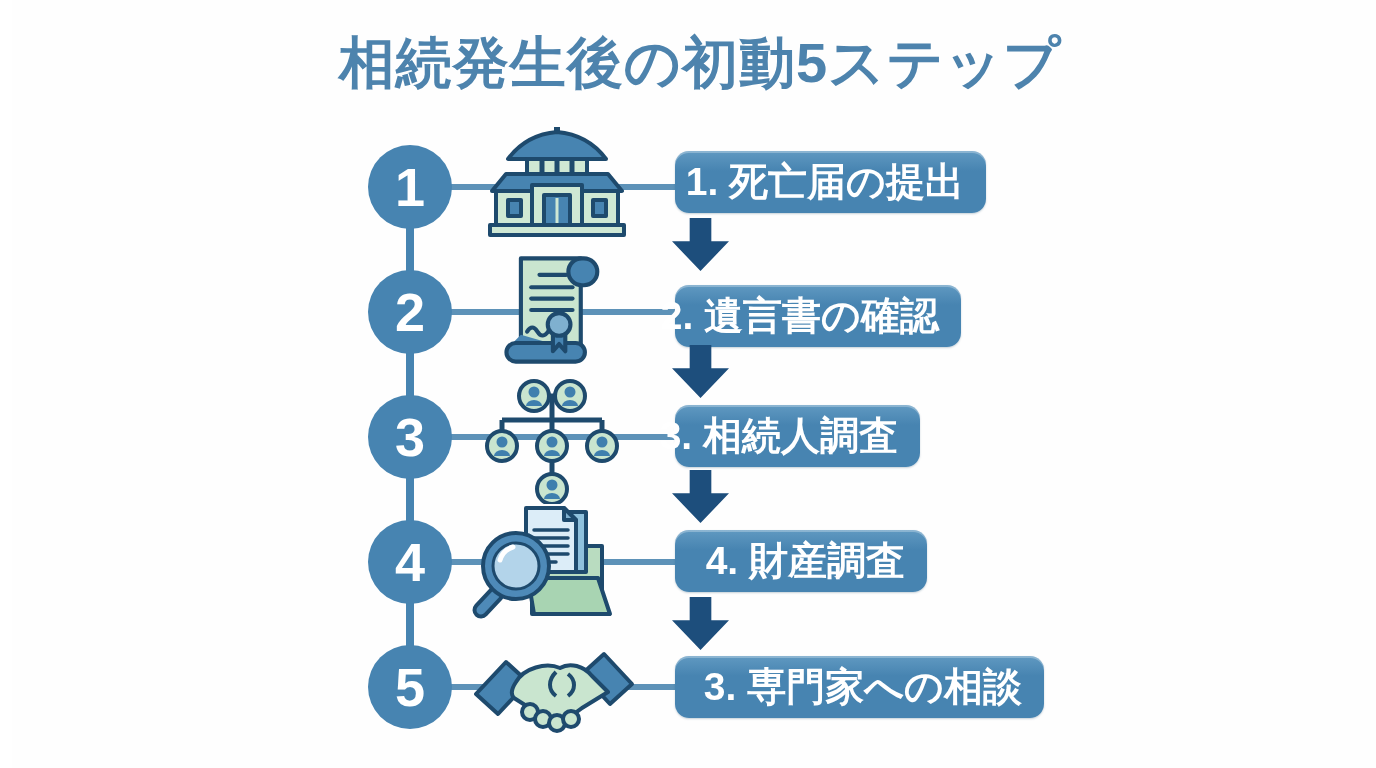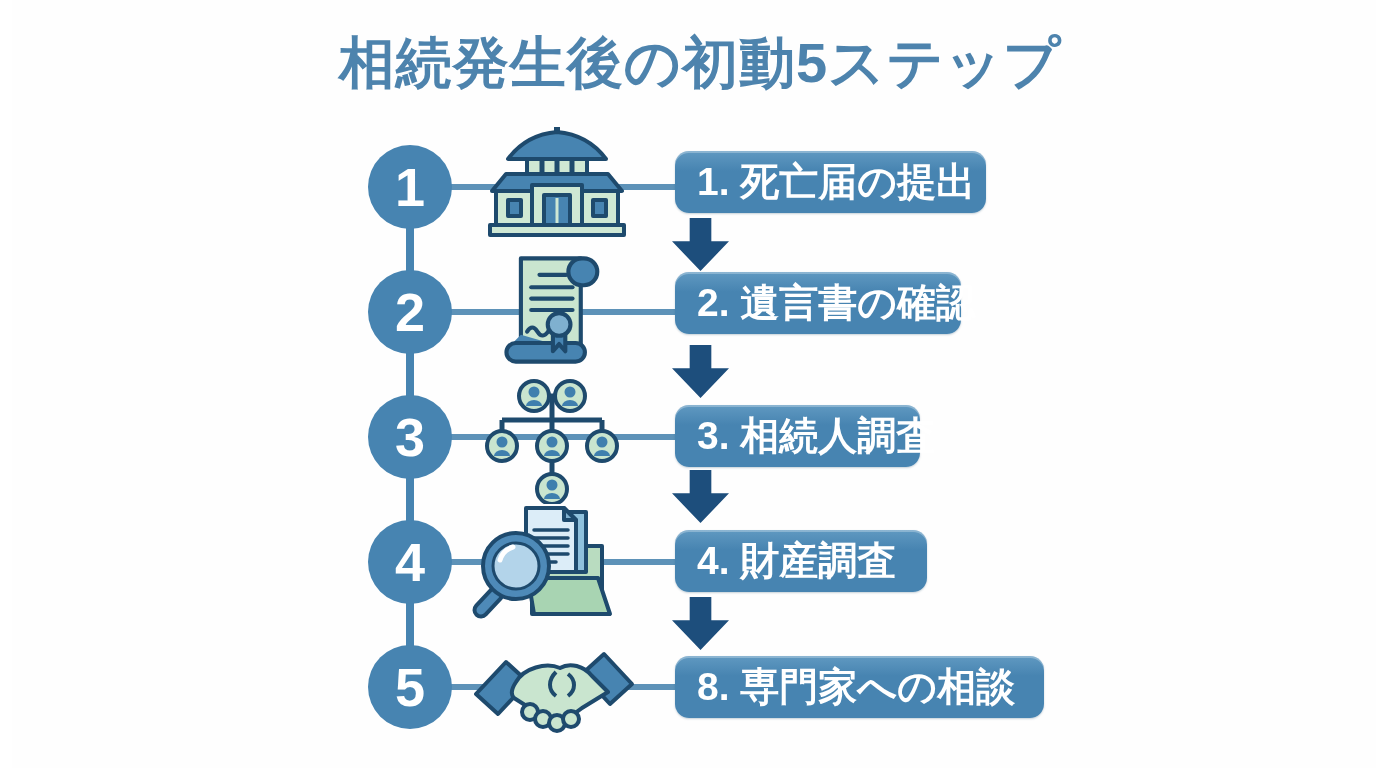--- a/index.html
+++ b/index.html
@@ -27,24 +27,24 @@
   .ic1{left:462px;top:124px;width:166px;height:114px}
   .ic2{left:480px;top:252px;width:128px;height:118px}
   .ic3{left:462px;top:376px;width:156px;height:128px}
   .ic4{left:456px;top:504px;width:164px;height:120px}
   .ic5{left:456px;top:640px;width:172px;height:104px}
   .label-box{
     position:absolute;left:663px;height:62px;border-radius:14px;
     background:linear-gradient(180deg,#6099c1 0%,#4784b1 32%);
     box-shadow:inset 0 2px 0 rgba(255,255,255,.28), 0 1px 2px rgba(30,74,109,.25);
     color:#ffffff;font-weight:bold;font-size:39px;
-    display:flex;align-items:center;padding:0 22px;box-sizing:border-box;white-space:nowrap;
+    display:flex;align-items:center;padding:0 22px;box-sizing:border-box;white-space:nowrap;justify-content:flex-end;
   }
   .b1{top:151px;width:311px}
-  .b2{top:272px;width:286px}
+  .b2{top:285px;width:286px}
   .b3{top:405px;width:245px}
   .b4{top:530px;width:252px}
   .b5{top:656px;width:369px}
   .down-arrow{
     position:absolute;left:660px;width:57px;height:53px;background:#1d4e7c;
     clip-path:polygon(31% 0,69% 0,69% 44%,100% 44%,50% 100%,0 44%,31% 44%);
   }
   .a1{top:218px}.a2{top:345px}.a3{top:470px}.a4{top:597px}
 </style>
 </head>
@@ -211,16 +211,16 @@
         <circle cx="62" cy="72" r="8" fill="#c9e5cf"></circle>
         <circle cx="75" cy="79" r="8" fill="#c9e5cf"></circle>
         <circle cx="89" cy="83" r="8" fill="#c9e5cf"></circle>
         <circle cx="103" cy="79" r="8" fill="#c9e5cf"></circle>
         <path d="M88 32 C80 40 80 50 88 56" fill="none"></path>
         <path d="M100 34 C108 40 108 50 100 56" fill="none"></path>
       </g>
     </svg>
   </div>
   <div class="label-box b5">
-    <span>8. 専門家への相談</span>
+    <span>3. 専門家への相談</span>
   </div>
 
 </div>
 
 </body></html>

